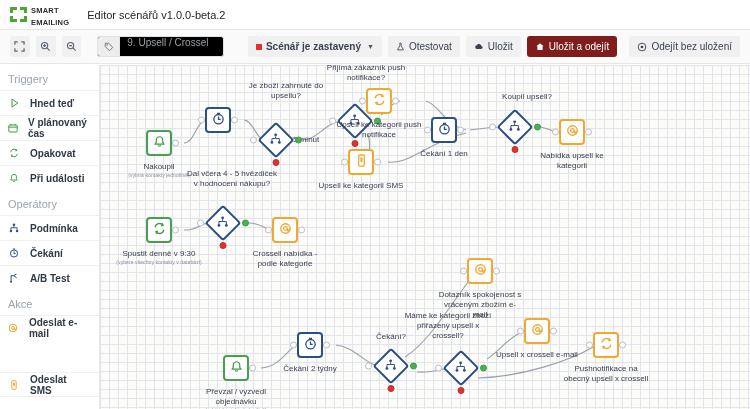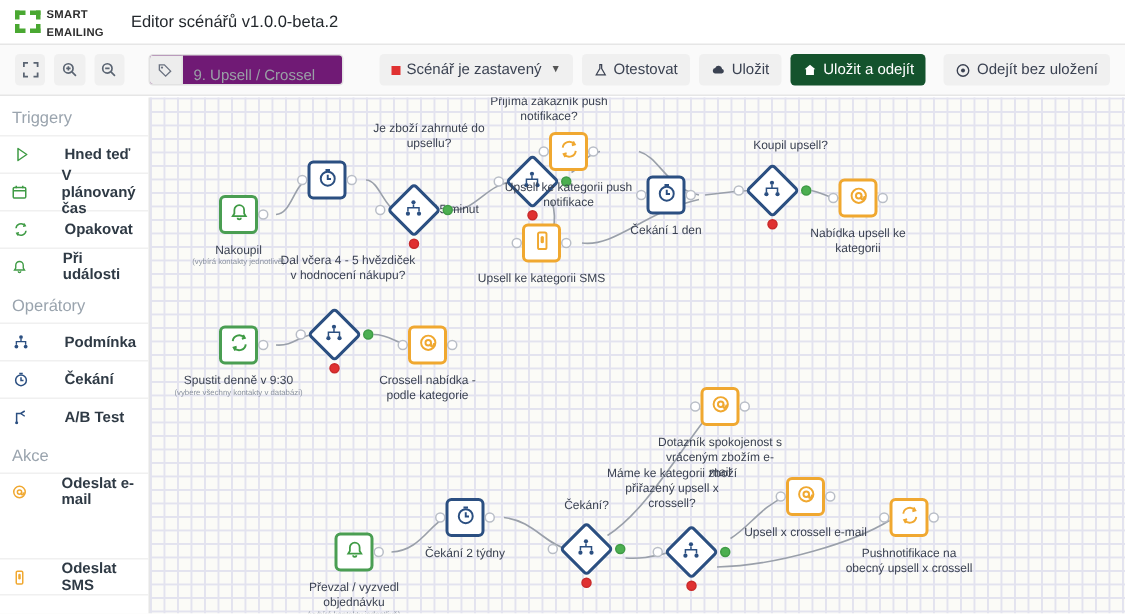--- a/index.html
+++ b/index.html
@@ -45,26 +45,26 @@
   }
   .tool-btn {
     width: 23px; height: 21px;
     background: #f0f0f0;
     border-radius: 3px;
     display: flex; align-items: center; justify-content: center;
     color: #5a6472;
   }
   .tag-field {
     margin-left: 10px;
-    display: flex; align-items: flex-end;
+    display: flex; align-items: flex-start;
     height: 21px;
     width: 147px;
     border: 1px solid #e2e2e2;
     border-radius: 3px;
-    background: #701a75;
+    background: #000000;
     overflow: hidden;
   }
   .tag-ico {
     width: 22px; height: 100%;
     background: #ededed;
     display: flex; align-items: center; justify-content: center;
     color: #6b7280;
     border-right: 1px solid #e2e2e2;
   }
   .tag-val { padding-left: 7px; color: #9aa0a6; font-size: 10px; }
@@ -72,43 +72,43 @@
   .btn {
     height: 21px;
     display: flex; align-items: center; gap: 4px;
     padding: 0 8px;
     border-radius: 3px;
     background: #f0f0f0;
     color: #3b4252;
     font-size: 10px;
     white-space: nowrap;
   }
-  .btn.status { margin-left: 18px; }
+  .btn.status { margin-left: 18px; font-weight: bold; }
   .sq-red { width: 6px; height: 6px; background: #e03131; display: inline-block; }
   .caret { font-size: 7px; color: #555; margin-left: 2px; }
-  .btn.primary { background: #14532d; color: #fff; }
+  .btn.primary { background: #7f1d1d; color: #fff; }
   .spacer { flex: 1; }
 
   
   .sidebar {
     position: absolute;
     left: 0; top: 65px;
     width: 100px;
     height: 344px;
     background: #ffffff;
     border-right: 1px solid #e6e6e6;
     overflow: hidden;
   }
   .side-head {
     font-size: 11px;
     color: #9aa4ae;
     padding: 8px 8px 5px 8px;
   }
   .side-item {
-    display: flex; align-items: center; gap: 23px;
+    display: flex; align-items: center; gap: 10px;
     padding: 5px 8px;
     border-top: 1px solid #f0f0f0;
     font-size: 10px;
     font-weight: bold;
     color: #2f3a45;
     height: 25px;
   }
   .side-item:last-child { border-bottom: 1px solid #f0f0f0; margin-top: 32px; }
   .side-ico { width: 12px; display:flex; align-items:center; justify-content:center; font-size: 11px; }
   .g { color: #3f9b45; }

